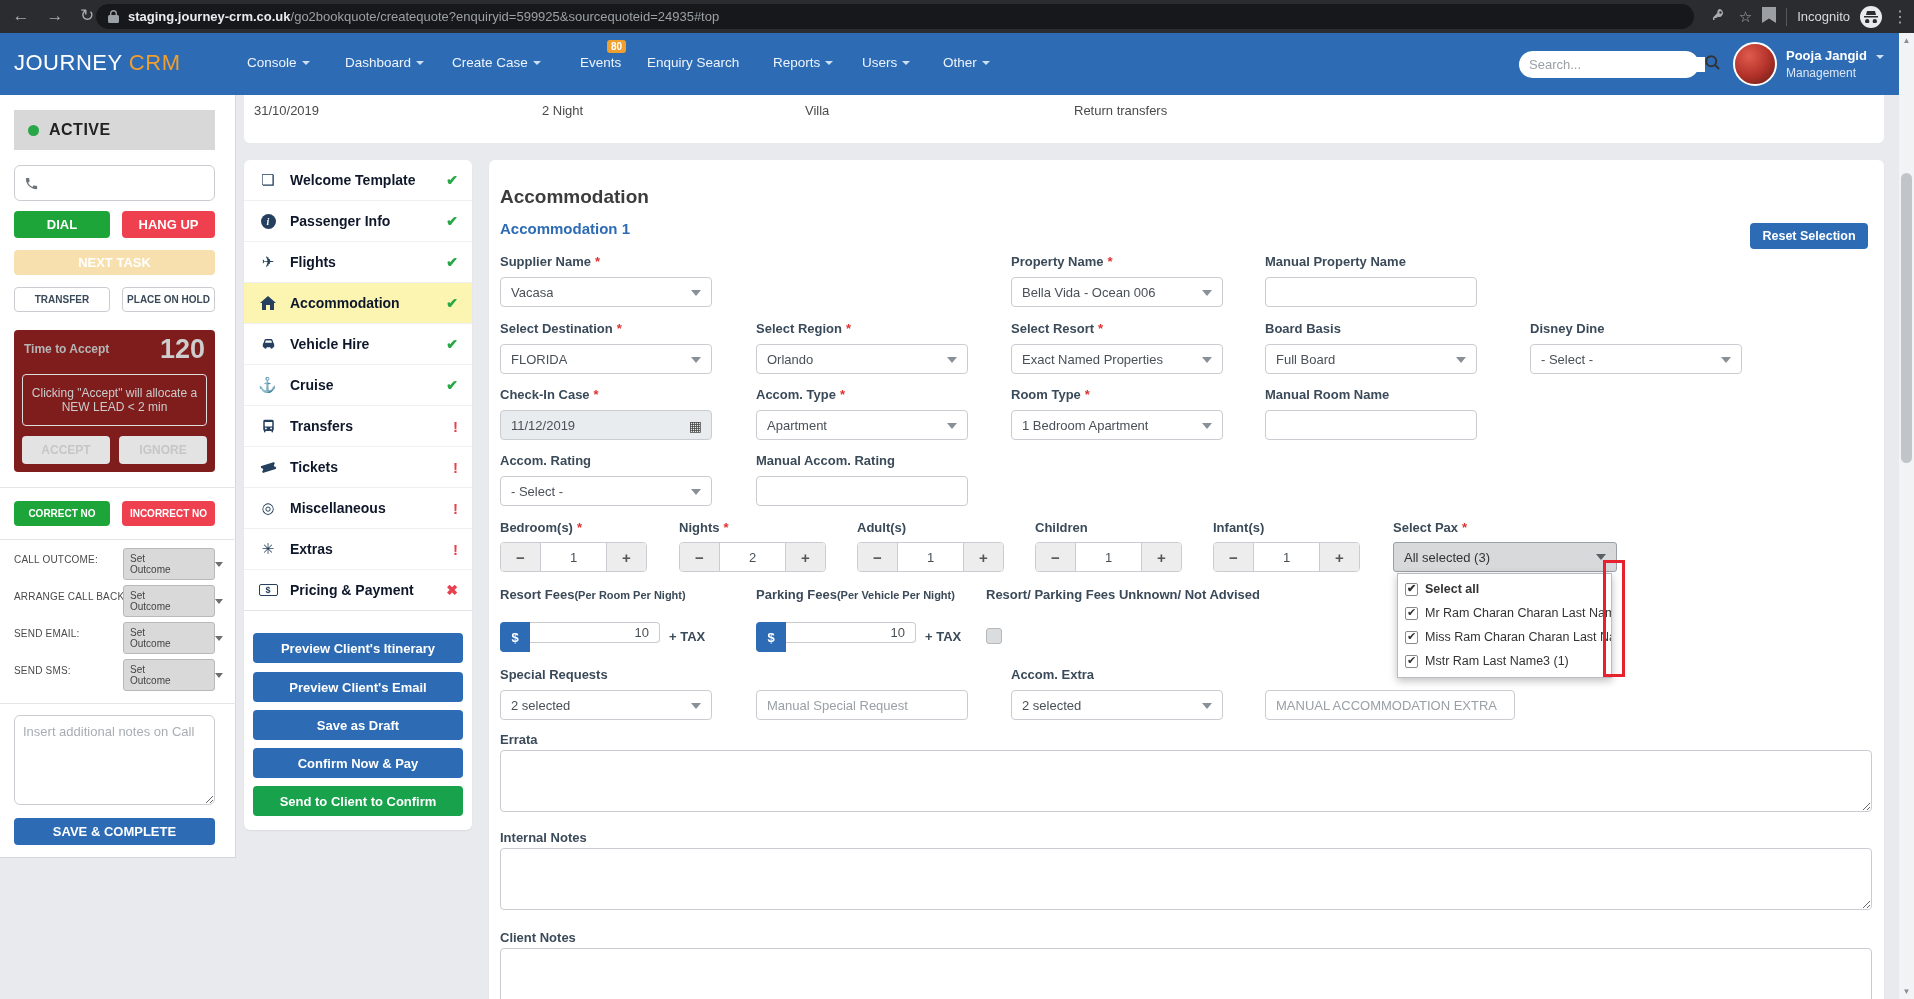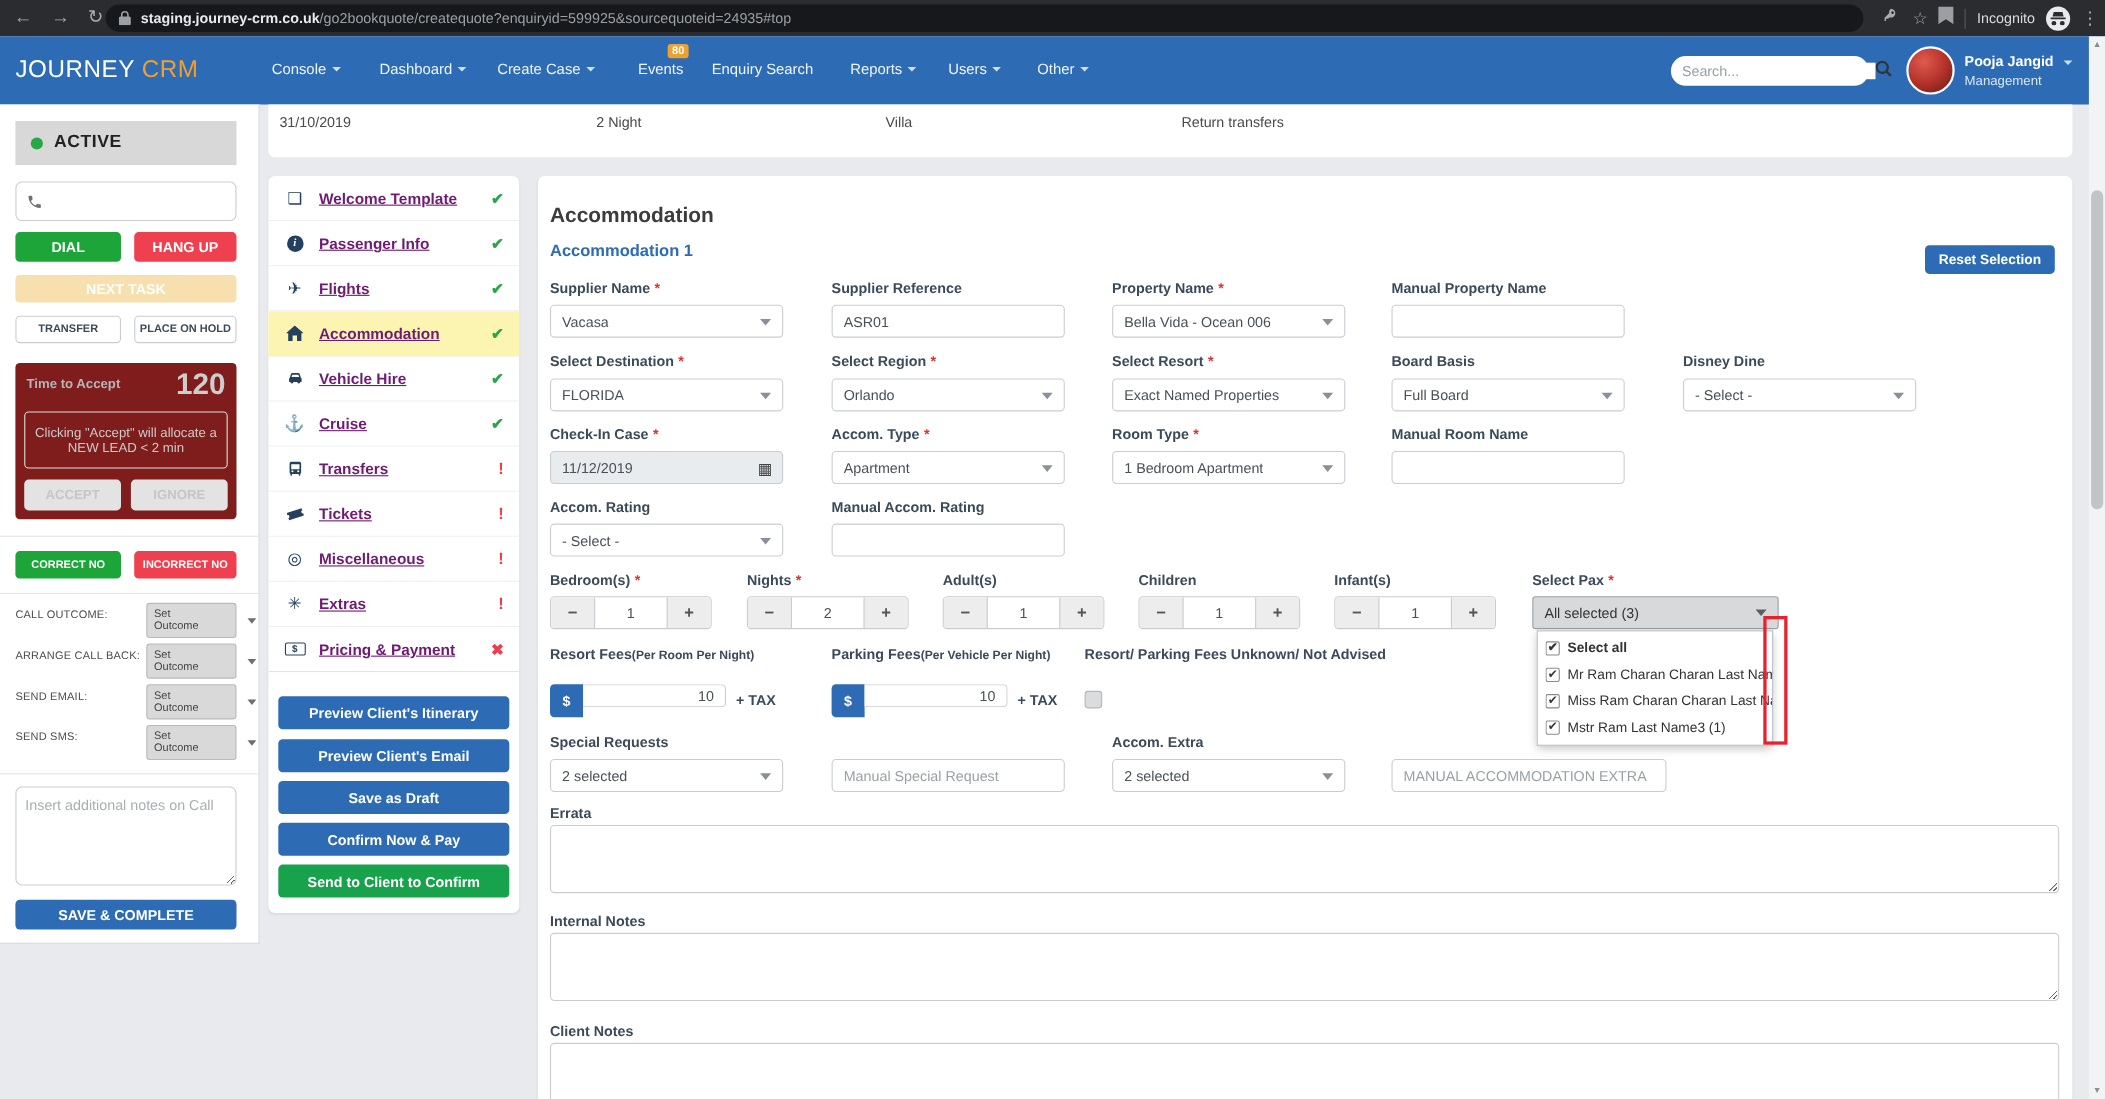--- a/index.html
+++ b/index.html
@@ -49,35 +49,35 @@
   .b-blue { background:#2d6cb5; }
   .b-confirm { background:#17a24b; }
   .tta { position:absolute; left:14px; top:235px; width:201px; height:142px; background:#7f1d1d; border-radius:4px; }
   .tta-label { position:absolute; left:10px; top:12px; font-size:12px; font-weight:700; color:#b5b5b5; }
   .tta-val { position:absolute; right:10px; top:4px; font-size:27px; font-weight:700; color:#cdcdcd; }
   .tta-note { position:absolute; left:8px; top:44px; width:185px; height:52px; border:1px solid #ddd; border-radius:4px; display:flex; align-items:center; justify-content:center; text-align:center; font-size:12px; color:#cbcbcb; padding:0 8px; }
   .tta-btn { position:absolute; top:106px; width:88px; height:28px; background:#e3e3e3; color:#c6c6c6; font-size:12px; }
   .s-divider { position:absolute; left:0; width:236px; border-top:1px solid #e2e4e7; }
   .oc-row { position:absolute; left:14px; width:201px; height:24px; }
   .oc-row .oc-label { position:absolute; left:0; top:6px; font-size:10px; color:#4a4a4a; letter-spacing:.2px; }
-  .oc-sel { position:absolute; right:0; top:0; width:82px; height:24px; background:#d9d9d9; border:1px solid #b9b9b9; border-radius:3px; font-size:10px; color:#444; display:flex; align-items:center; padding:15px 6px; cursor:pointer;gap:44px; }
+  .oc-sel { position:absolute; right:0; top:0; width:92px; height:24px; background:#d9d9d9; border:1px solid #b9b9b9; border-radius:3px; font-size:10px; color:#444; display:flex; align-items:center; padding:15px 6px; cursor:pointer;gap:44px; }
   .oc-sel .tri2 { margin-left:auto; width:0; height:0; border-left:4px solid transparent; border-right:4px solid transparent; border-top:5px solid #6e6e6e; }
   .s-notes { position:absolute; left:14px; top:620px; width:201px; height:90px; border:1px solid #c9cdd1; border-radius:6px; font-size:13px; padding:8px; resize:both; font-family:"Liberation Sans",sans-serif; color:#333; }
   .s-notes::placeholder { color:#a9aeb3; }
 
   
   .summary { position:absolute; left:244px; top:95px; width:1640px; height:48px; background:#fff; border-radius:0 0 6px 6px; }
   .summary span { position:absolute; top:8px; font-size:13px; color:#4a4a4a; }
 
   
   .menu-card { position:absolute; left:244px; top:160px; width:228px; height:670px; background:#fff; border-radius:6px; box-shadow:0 1px 2px rgba(0,0,0,.06); }
   .m-item { position:absolute; left:0; width:228px; height:41px; display:flex; align-items:center; padding:0 14px; gap:12px; border-bottom:1px solid #eef0f2; cursor:pointer; color:#24405e; }
   .m-item.active { background:#fcf5b1; }
   .m-ico { width:20px; display:flex; justify-content:center; font-size:15px; color:#24405e; flex:none; }
-  .m-label { font-size:14px; font-weight:700; color:#701a75; white-space:nowrap;text-decoration:underline; }
+  .m-label { font-size:14px; font-weight:700; color:#0f172a; white-space:nowrap; }
   .m-status { margin-left:auto; font-size:14px; font-weight:700; }
   .st-check { color:#27a745; }
   .st-alert { color:#e8404f; font-size:15px; }
   .st-cross { color:#e8404f; }
   .info-circ { width:15px; height:15px; border-radius:50%; background:#24405e; color:#fff; font-size:10px; font-weight:700; display:flex; align-items:center; justify-content:center; font-family:"Liberation Serif",serif; font-style:italic; }
   .price-ico { width:19px; height:12px; border:1.5px solid #24405e; border-radius:2px; font-size:9px; font-weight:700; display:flex; align-items:center; justify-content:center; color:#24405e; }
   .m-btn { position:absolute; left:9px; width:210px; height:30px; font-size:13px; }
 
   
   .main-card { position:absolute; left:489px; top:160px; width:1395px; height:839px; background:#fff; border-radius:6px 6px 0 0; overflow:hidden; box-shadow:0 1px 2px rgba(0,0,0,.06); }
@@ -340,26 +340,20 @@
 <div class="main-card">
   <div class="title">Accommodation</div>
   <div class="subtitle">Accommodation 1</div>
   <div class="btn b-blue reset-btn">Reset Selection</div>
 
   <div class="fld" style="left:11px;top:95px">
     <div class="flabel"><span>Supplier Name</span><span class="req"></span></div>
     <div class="select">
         <span class="val">Vacasa</span>
         <span class="caret"></span>
-      </div>
-  </div>
-  <div class="fld" style="left:267px;top:95px">
-    <div class="flabel">Supplier Reference</div>
-    <div class="inputbox">
-        <input value="ASR01" style="">
       </div>
   </div>
   <div class="fld" style="left:522px;top:95px">
     <div class="flabel"><span>Property Name</span><span class="req"></span></div>
     <div class="select">
         <span class="val">Bella Vida - Ocean 006</span>
         <span class="caret"></span>
       </div>
   </div>
   <div class="fld" style="left:776px;top:95px">

